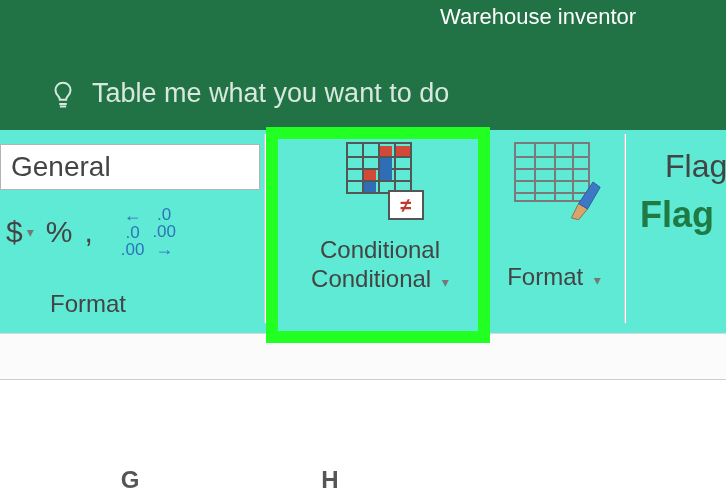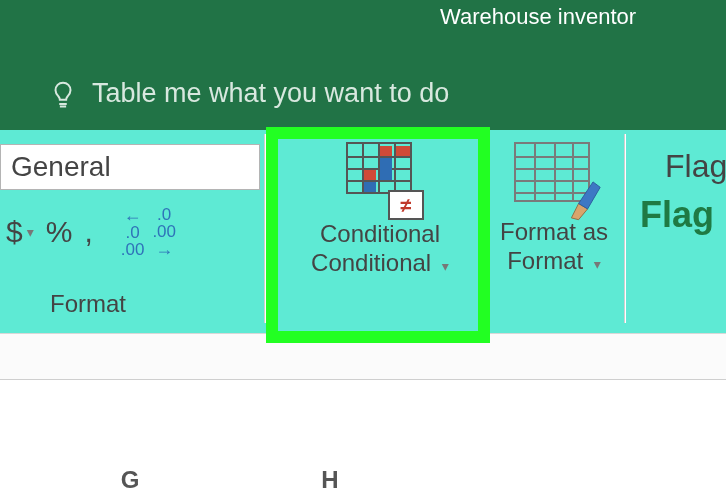--- a/index.html
+++ b/index.html
@@ -115,21 +115,21 @@
   .sep2 { left: 624px; }
   
   .bigbtn {
     position: absolute;
     top: 8px;
     text-align: center;
     color: #444;
     font-size: 24px;
     line-height: 1.2;
   }
-  .bigbtn .lbl { margin-top:4px; }
+  .bigbtn .lbl { margin-top:20px; }
   .cond { left: 280px; width: 200px; }
   .fmt  { left: 490px; width: 128px; }
   .iconbox {
     margin: 4px auto 0;
     width: 84px;
     height: 76px;
     position: relative;
   }
   
   .cfic { width:84px; height:74px; }
@@ -281,21 +281,21 @@
         <div class="hcol hc1"></div>
           <div class="hcol hc2"></div>
           <div class="hcol hc3"></div>
       </div>
       <svg class="brush" viewBox="0 0 40 50">
         <path d="M6 46 L14 30 L24 36 L14 48 Z" fill="#d9a46b" stroke="#8a6a3f"></path>
         <path d="M14 30 L30 6 L38 12 L24 36 Z" fill="#3d78c4" stroke="#2a5a9a"></path>
       </svg>
     </div>
     <div class="lbl">
-      <span>Format as</span><br>
+      <br>
       <span>Format</span>
       <span class="dd-chev">▾</span>
     </div>
   </div>
 
   <div class="sep sep2"></div>
 
   <div class="flag">Flag</div>
   <div class="total">Flag</div>
 </div>

